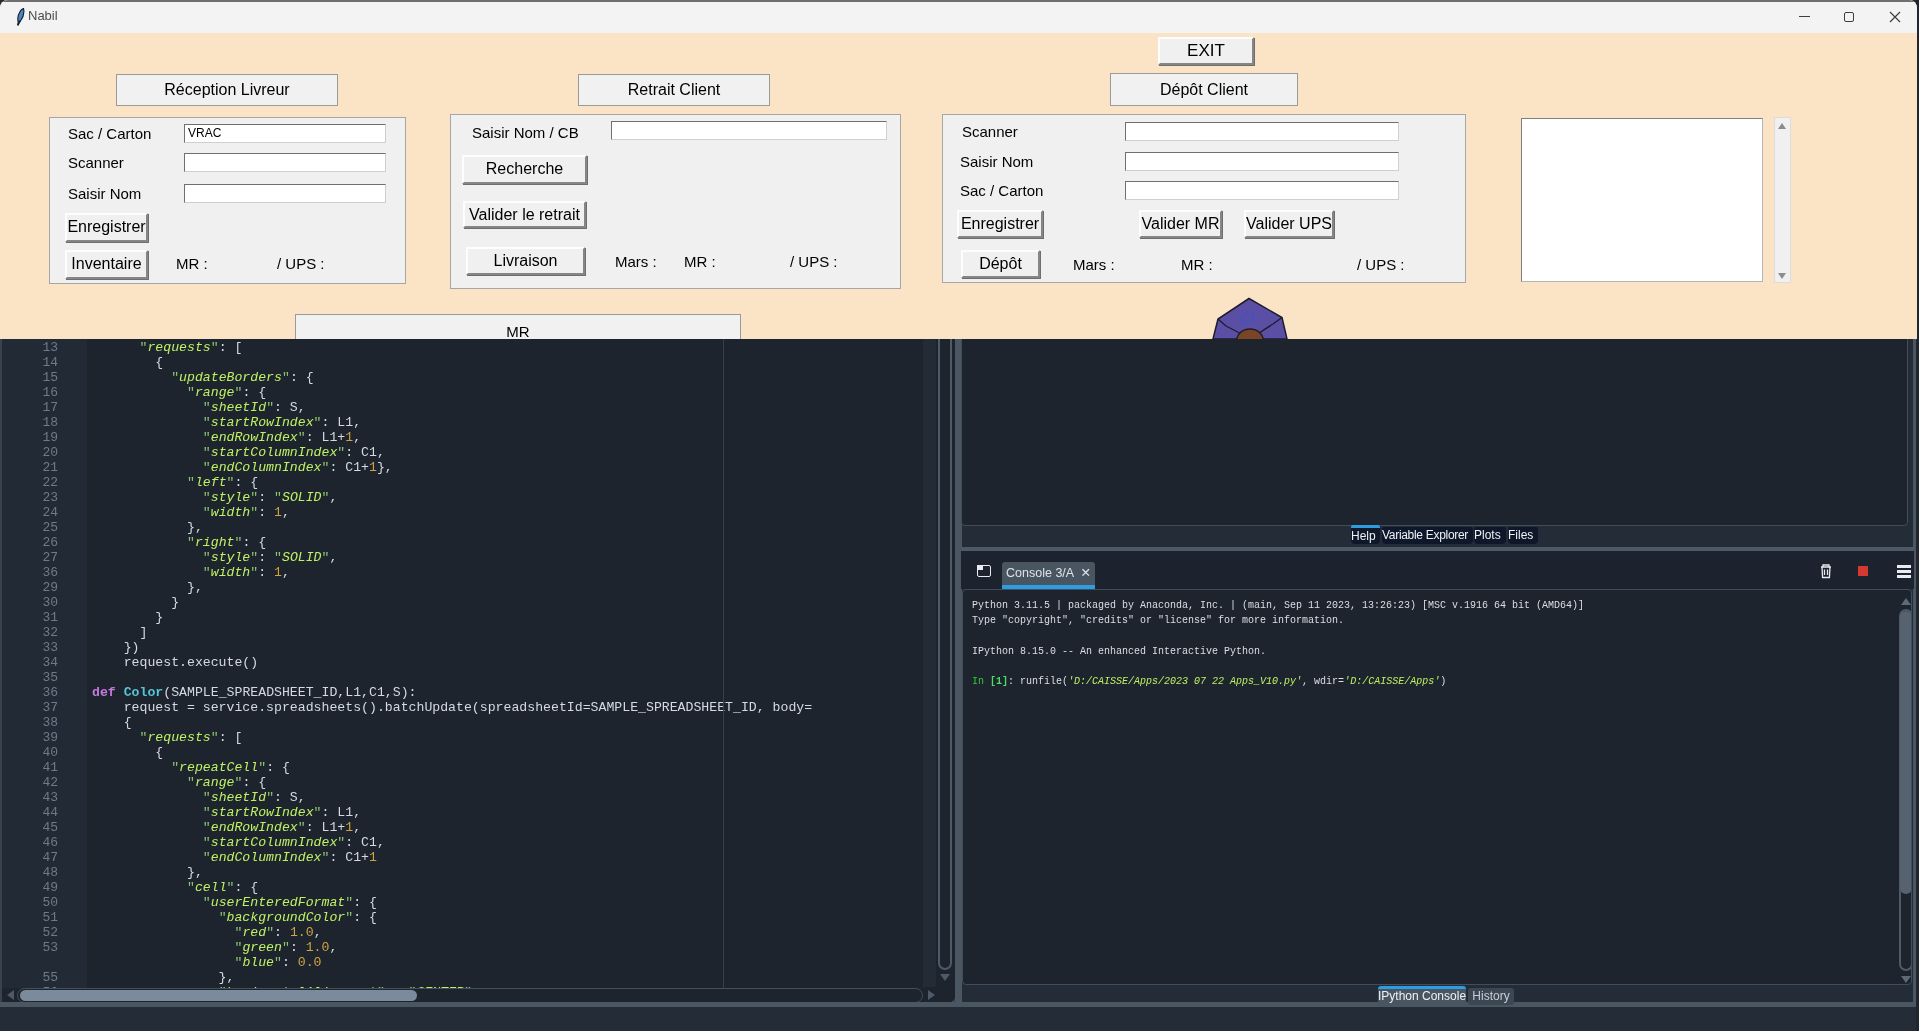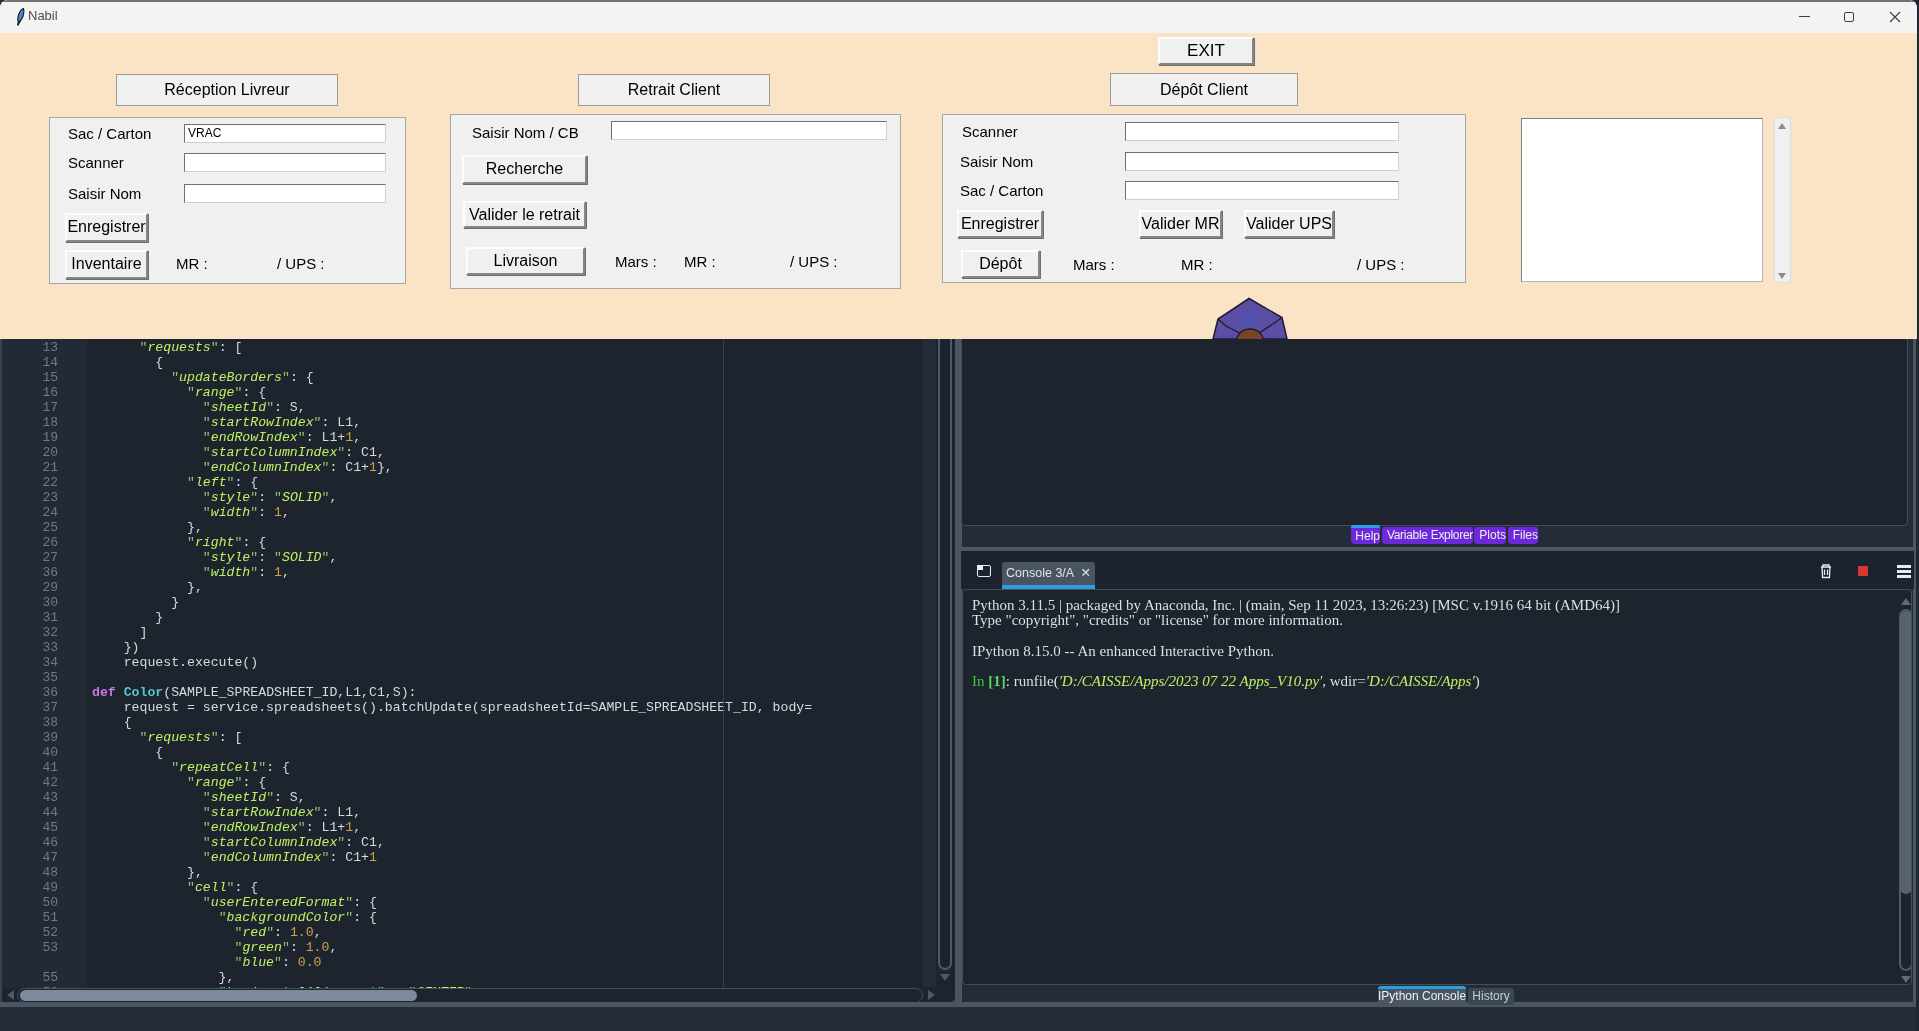--- a/index.html
+++ b/index.html
@@ -13,23 +13,23 @@
   .lnum { position:absolute; left:12px; width:44px; text-align:right; color:#6e7a89;
      font-family:"Liberation Mono",monospace; font-size:13px; line-height:15px; }
   .cl { position:absolute; left:0; font-family:"Liberation Mono",monospace;
      font-size:13.2px; line-height:15px; color:#d5dae2; white-space:pre; }
   .s { color:#bef264; font-style:italic; }
   .q { color:#8cc572; }
   .n { color:#cfa242; }
   .k { color:#c678dd; font-weight:bold; }
   .d { color:#55c5d6; font-weight:bold; }
   .tri { position:absolute; width:0; height:0; }
-  .paneTab { position:absolute; height:17px; background:#6d28d9; border-radius:2px 2px 4px 4px;
-      color:#eef1f4; font-size:12px; text-align:right; line-height:16px; white-space:nowrap; overflow:hidden; }
-  .conline { position:absolute; left:9px; font-family:Liberation Serif, serif; font-size:15px;
+  .paneTab { position:absolute; height:17px; background:#0f172a; border-radius:2px 2px 4px 4px;
+      color:#eef1f4; font-size:12px; text-align:left; line-height:16px; white-space:nowrap; overflow:hidden; }
+  .conline { position:absolute; left:9px; font-family:Liberation Mono, monospace; font-size:10px;
       line-height:15px; color:#dcdfe4; white-space:pre; }
   .green1 { color:#37c837; }
   .green2 { color:#4fdc64; font-weight:bold; }
   .sbitem { position:absolute; top:6px; white-space:nowrap; }
   #tk { position:absolute; left:0; top:0; width:1917px; height:339px; overflow:hidden;
         background:#fbe3c5; border-radius:8px 8px 0 0; }
   .tkbtn { position:absolute; color:#000; text-align:center; }
   .raised { border:2px solid; border-color:#fdfdfd #868686 #868686 #fdfdfd; box-shadow:1px 1px 0 #6e6e6e; background:#f0f0f0; }
   .flat { border:1px solid #9a9a9a; background:#f1f1f1; }
   .panel { position:absolute; background:#f0f0f0; border:1px solid #a6a6a6; }
@@ -235,20 +235,21 @@
   <div class="tkbtn raised" style="left:961px;top:250px;width:79px;height:28px;font-size:16px;line-height:24px;">Dépôt</div>
   <div class="lbl" style="left:1073px;top:256px;">Mars :</div>
   <div class="lbl" style="left:1181px;top:256px;">MR :</div>
   <div class="lbl" style="left:1357px;top:256px;">/ UPS :</div>
 
   <div style="position:absolute;left:1521px;top:118px;width:242px;height:164px;background:#fff;border:1px solid;border-color:#808080 #b5b5b5 #b5b5b5 #808080;"></div>
   <div style="position:absolute;left:1774px;top:117px;width:17px;height:166px;background:#f0f0f0;border:1px solid #dcdcdc;"></div>
   <div class="tri" style="left:1778px;top:123px;border-left:4.5px solid transparent;border-right:4.5px solid transparent;border-bottom:6px solid #8c8c8c;"></div>
   <div class="tri" style="left:1778px;top:273px;border-left:4.5px solid transparent;border-right:4.5px solid transparent;border-top:6px solid #8c8c8c;"></div>
 
+  <div class="tkbtn flat" style="left:295px;top:314px;width:446px;height:30px;font-size:15px;line-height:34px;">MR</div>
 
   <svg style="position:absolute;left:1212px;top:296px;" width="80" height="43" viewBox="0 0 80 43">
     <path d="M37 2.5 L70 21.5 L75 43 L1 43 L6 23 Z" fill="#5a4fa5" stroke="#1d1d2b" stroke-width="1.5"></path>
     <path d="M6 23 L14 30 Q24 35 31 39 L31 43 M70 21.5 L61 28 Q53 33 46 38 L46 43" fill="none" stroke="#1d1d2b" stroke-width="1.3"></path>
     <ellipse cx="38" cy="45" rx="13.5" ry="12" fill="#7a4426" stroke="#1d1d2b" stroke-width="1.5"></ellipse>
     <text x="28" y="27" font-size="15" font-style="italic" fill="#3c55c5" font-family="Liberation Sans">Cl</text>
   </svg>
 </div>
 
 </div>

